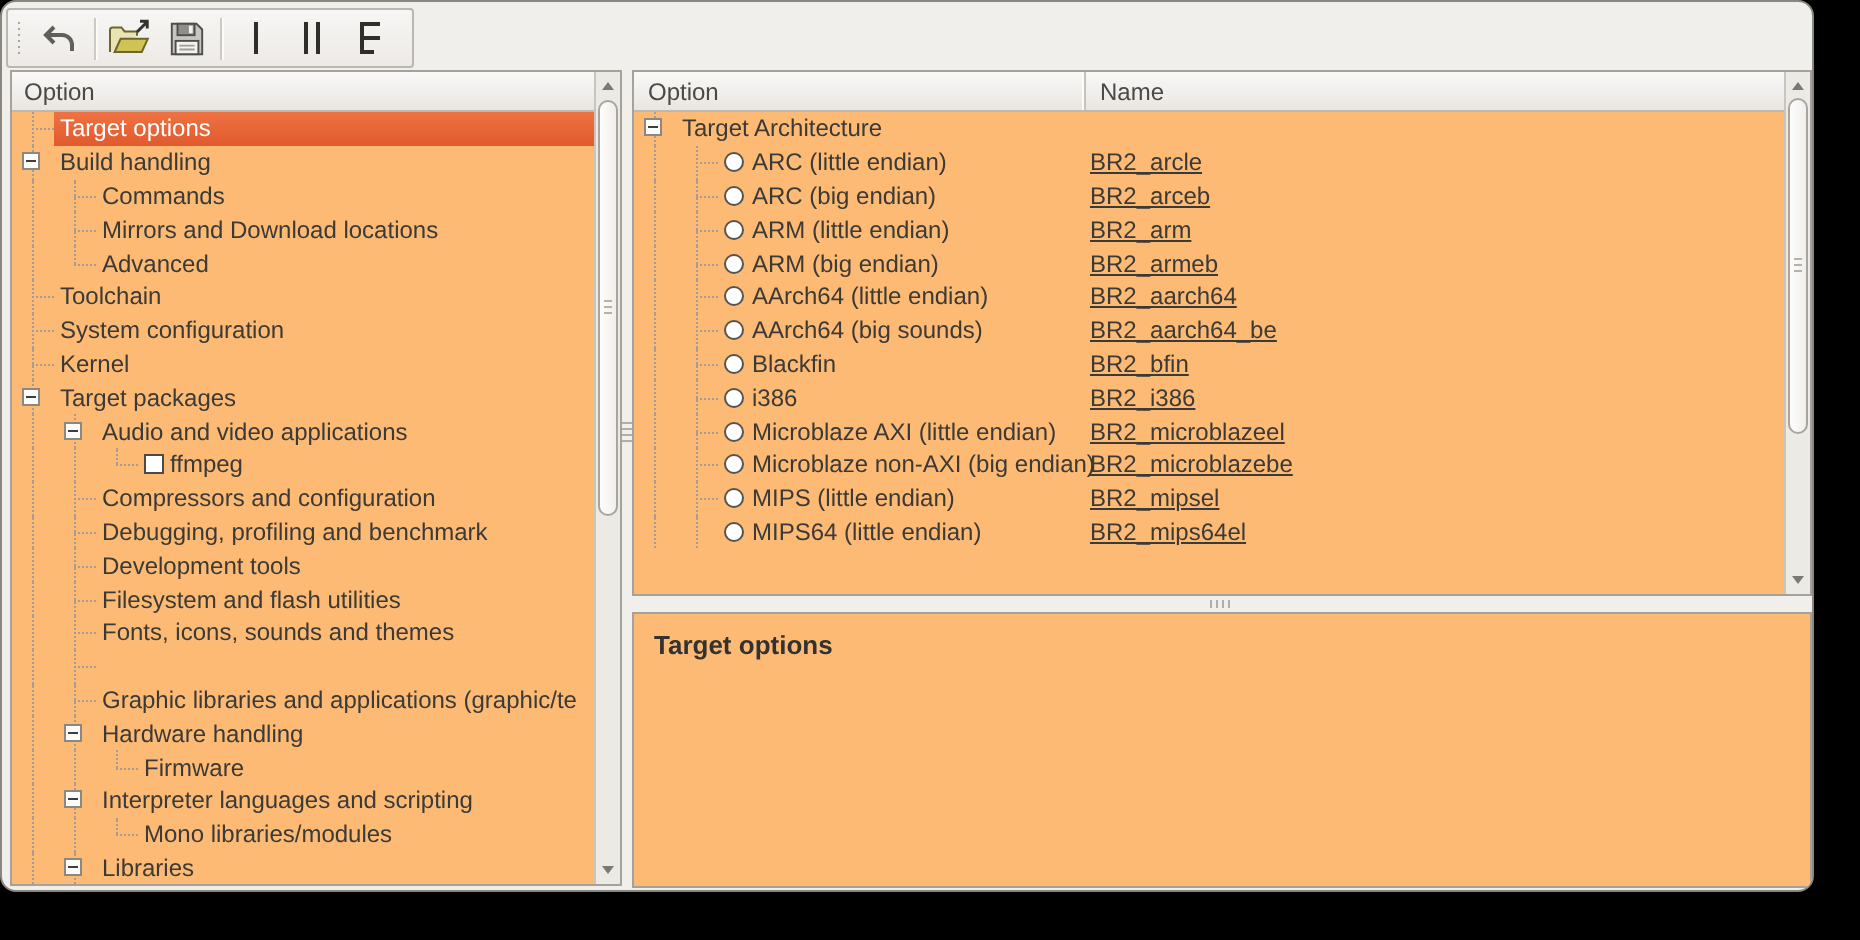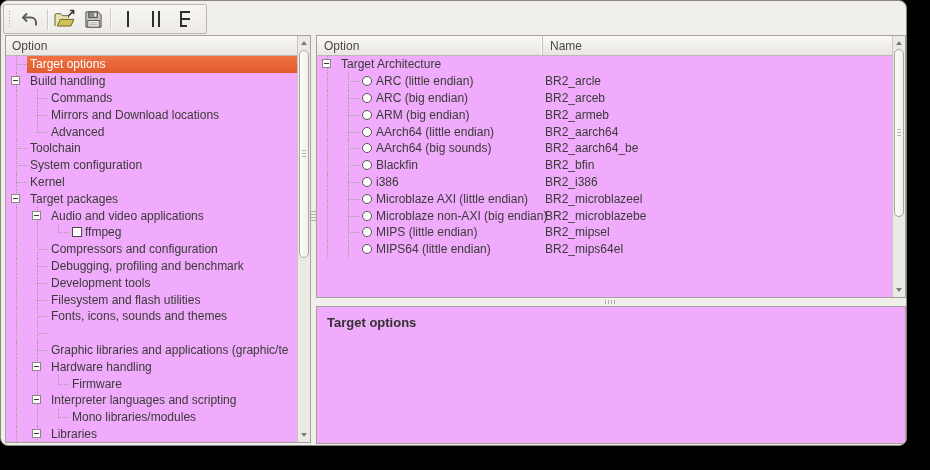--- a/index.html
+++ b/index.html
@@ -11,41 +11,41 @@
   .toolbar{position:absolute;left:2px;top:3px;width:204px;height:30px;box-sizing:border-box;
     border:1px solid #bab6b0;border-radius:2px;background:linear-gradient(#f7f6f4,#edeae6);
     display:flex;align-items:center;padding-left:3px;}
   .tgrip{width:5px;height:17px;margin-right:4px;
     background-image:repeating-linear-gradient(#aba79f 0 1px,transparent 1px 3px);
     background-size:1px 100%;background-repeat:no-repeat;background-position:center;}
   .tbtn{width:28px;height:26px;display:flex;align-items:center;justify-content:center;flex:none;}
   .tsep{width:1px;height:21px;background:#cdc9c3;box-shadow:1px 0 0 #fbfaf8;margin:0 3px;flex:none;}
 
   
-  .panel{position:absolute;background:#f0abfc;border:1px solid #a6a29b;box-sizing:border-box;overflow:hidden;}
+  .panel{position:absolute;background:#fdba74;border:1px solid #a6a29b;box-sizing:border-box;overflow:hidden;}
   .left-panel{left:4px;top:34px;width:306px;height:408px;}
   .right-list{left:315px;top:34px;width:590px;height:263px;}
   .help-panel{left:315px;top:305px;width:590px;height:138px;padding:8px 10px;box-sizing:border-box;}
   .help-title{font-size:13px;font-weight:bold;color:#333230;}
 
   .panel-header{position:absolute;left:0;top:0;height:20px;display:flex;align-items:center;
     background:linear-gradient(#faf9f8,#e9e6e1);border-bottom:1px solid #bdb9b2;
     font-size:12px;color:#4b4945;box-sizing:border-box;}
   .left-panel .panel-header{width:calc(100% - 13px);padding-left:6px;}
   .right-list .panel-header{width:calc(100% - 13px);}
   .hcell{height:100%;display:flex;align-items:center;padding-left:7px;box-sizing:border-box;}
   .hcell.opt{width:225px;}
   .hcell.nam{flex:1;border-left:1px solid #c6c2bb;box-shadow:-1px 0 0 #fdfdfc;}
 
   .rows{position:absolute;left:0;top:20px;right:13px;bottom:0;overflow:hidden;}
   .row{height:16.8px;display:flex;align-items:center;position:relative;
     font-size:12px;color:#3b3a37;white-space:nowrap;}
   .lblwrap{flex:1;height:100%;display:flex;align-items:center;padding-left:3px;overflow:hidden;}
   .row.selected .lblwrap{background:linear-gradient(#ef7242,#e05a2d);color:#fff;}
-  .rname{position:absolute;left:228px;top:0;height:100%;display:flex;align-items:center;}
+  .rname{position:absolute;left:228px;top:0;height:100%;display:flex;align-items:center;text-decoration:underline;}
 
   
   .g{width:21px;height:100%;position:relative;flex:none;}
   .g i{position:absolute;display:block;}
   .g .vl{left:10px;top:0;bottom:0;width:0;border-left:1px dotted #a29e97;}
   .g .vl.half{bottom:50%;}
   .g .hl{left:10px;right:0;top:50%;height:0;border-top:1px dotted #a29e97;}
   .g .box{left:5px;top:50%;margin-top:-5px;width:9px;height:9px;box-sizing:border-box;
     background:linear-gradient(#fefefd,#ecea e6);background:#fcfbfa;border:1px solid #8b8781;}
   .g .box:after{content:"";position:absolute;left:1px;right:1px;top:3px;border-top:1px solid #3e3d3a;}
@@ -473,20 +473,34 @@
         <div class="row">
           <span class="g">
             <i class="vl"></i>
           </span>
           <span class="g">
             <i class="vl"></i>
             <i class="hl"></i>
           </span>
           <span class="lblwrap">
             <span class="radio"></span>
+            <span class="lbl">ARM (little endian)</span>
+          </span>
+          <span class="rname">BR2_arm</span>
+        </div>
+        <div class="row">
+          <span class="g">
+            <i class="vl"></i>
+          </span>
+          <span class="g">
+            <i class="vl"></i>
+            <i class="hl"></i>
+          </span>
+          <span class="lblwrap">
+            <span class="radio"></span>
             <span class="lbl">ARM (big endian)</span>
           </span>
           <span class="rname">BR2_armeb</span>
         </div>
         <div class="row">
           <span class="g">
             <i class="vl"></i>
           </span>
           <span class="g">
             <i class="vl"></i>

